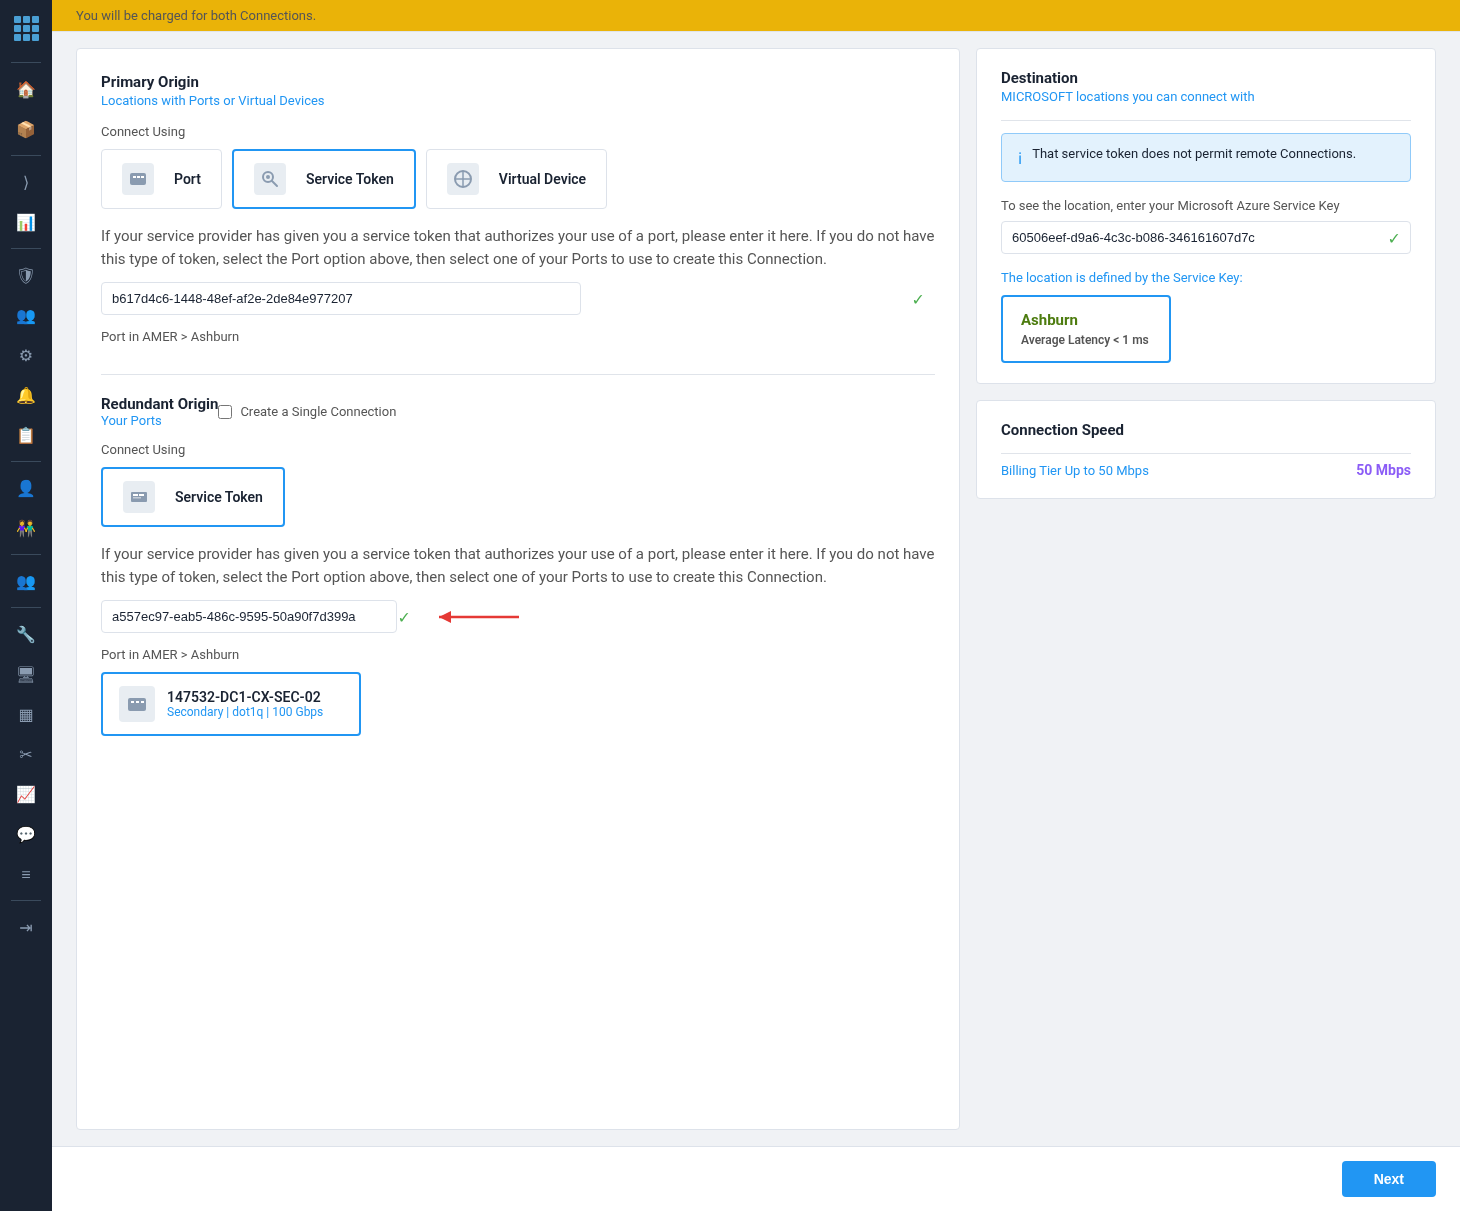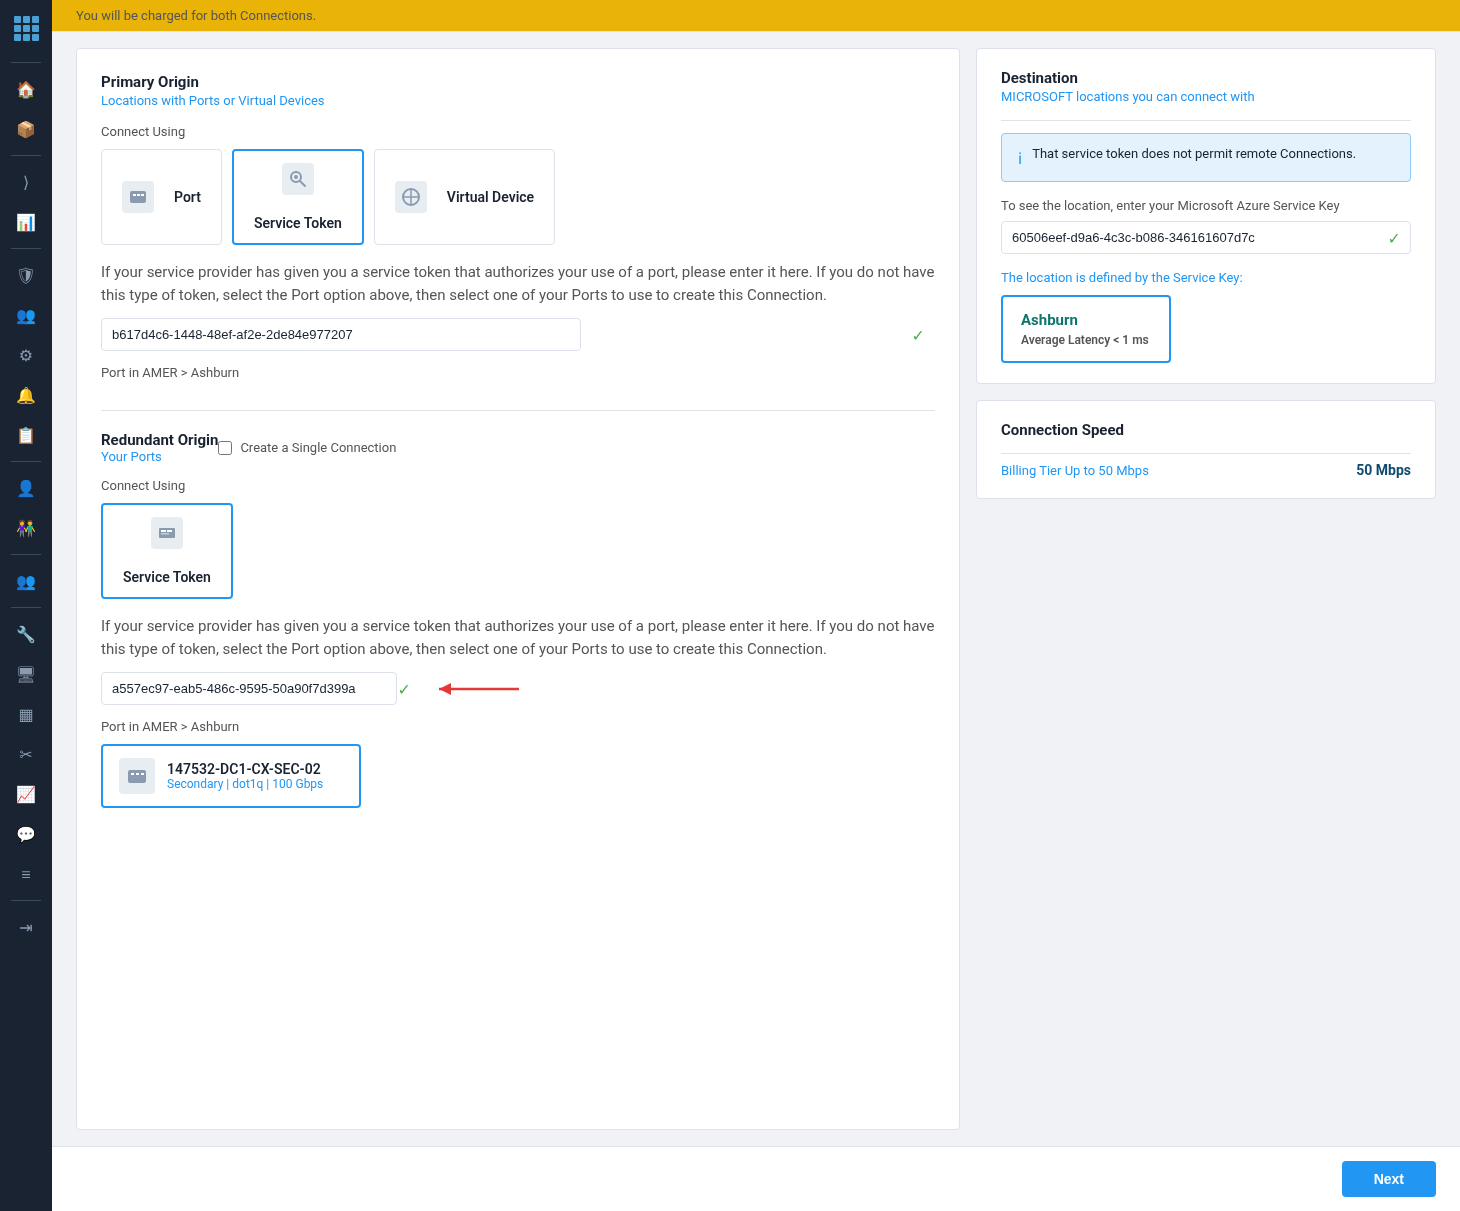--- a/index.html
+++ b/index.html
@@ -133,21 +133,20 @@
       display: flex;
       align-items: center;
       gap: 20px;
       cursor: pointer;
       min-width: 120px;
       background: #fff;
     }
     .connect-option.selected {
       border: 2px solid #2196f3;
       background: #fff;
-      flex-direction: column;
     }
     .connect-option-icon {
       width: 32px;
       height: 32px;
       background: #e8edf2;
       border-radius: 4px;
       display: flex;
       align-items: center;
       justify-content: center;
       color: #5a7a99;
@@ -314,21 +313,21 @@
     .location-card {
       border: 2px solid #2196f3;
       border-radius: 4px;
       padding: 14px 18px;
       display: inline-block;
       min-width: 170px;
     }
     .location-card-name {
       font-size: 15px;
       font-weight: 700;
-      color: #0f766e;
+      color: #4d7c0f;
       margin-bottom: 4px;
     }
     .location-card-latency {
       font-size: 12px;
       color: #555;
     }
     .location-card-latency span {
       font-weight: 600;
     }
 
@@ -346,21 +345,21 @@
       padding-top: 8px;
       border-top: 1px solid #e0e4ea;
     }
     .speed-billing {
       font-size: 13px;
       color: #2196f3;
     }
     .speed-value {
       font-size: 14px;
       font-weight: 700;
-      color: #0c4a6e;
+      color: #8b5cf6;
     }
 
     
     .bottom-bar {
       background: #fff;
       border-top: 1px solid #dde2ea;
       padding: 14px 24px;
       display: flex;
       justify-content: flex-end;
     }

